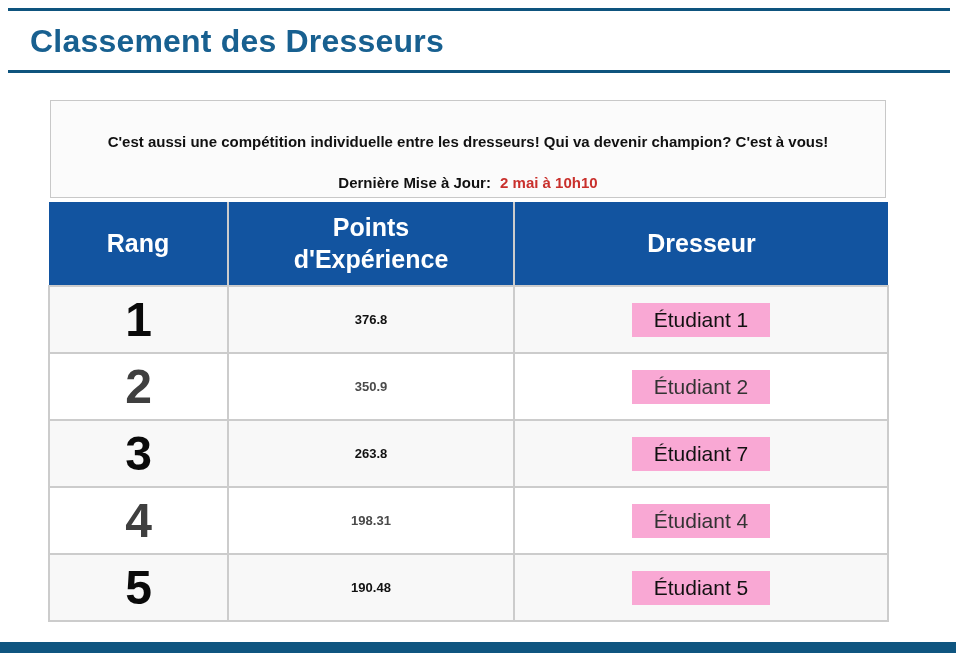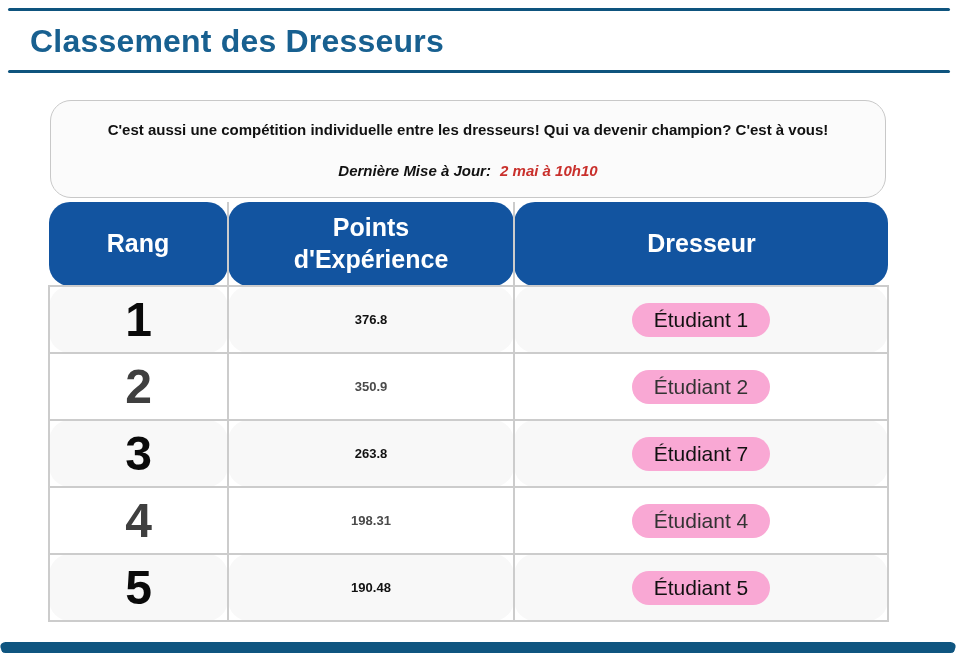--- a/index.html
+++ b/index.html
@@ -1,30 +1,30 @@
 <!DOCTYPE html>
 <html><head>
 <meta charset="utf-8">
 <style>
-  * { margin: 0; padding: 0; box-sizing: border-box; border-radius: 21px; }
+  * { margin: 0; padding: 0; box-sizing: border-box; }
   html, body { width: 956px; height: 664px; background: #ffffff;
     font-family: "Liberation Sans", sans-serif; overflow: hidden; }
   .page { position: relative; width: 956px; height: 664px; background: #fff; }
 
   .rule { position: absolute; left: 8px; width: 942px; height: 3px; background: #0e547e; }
   .rule-top { top: 8px; }
   .rule-under-title { top: 70px; }
 
   .page-title { position: absolute; left: 30px; top: 23px; font-size: 32px;
     font-weight: bold; color: #186090; letter-spacing: 0.2px; }
 
   .notice { position: absolute; left: 50px; top: 100px; width: 836px; height: 98px;
-    background: #fbfbfb; border: 1px solid #c8c8c8; text-align: center; padding-top: 20px; }
+    background: #fbfbfb; border: 1px solid #c8c8c8; text-align: center; padding-top: 32px; }
   .notice-line1 { font-size: 15px; font-weight: bold; color: #111; }
-  .notice-line2 { margin-top: 24px; font-size: 15px; font-weight: bold; font-style: italic; }
+  .notice-line2 { margin-top: 24px; font-size: 15px; font-weight: bold; }
   .notice-update-label { color: #111; }
   .notice-update-value { color: #c9302c; margin-left: 5px; }
 
   table.board { position: absolute; left: 48px; top: 202px; width: 839px;
     border-collapse: collapse; table-layout: fixed; }
   col.c-rank { width: 179px; } col.c-points { width: 286px; } col.c-name { width: 374px; }
 
   .board th { background: #1254a0; color: #ffffff; font-size: 25px; font-weight: bold;
     height: 84px; text-align: center; vertical-align: middle;
     border: 2px solid #cccccc; border-top: none; }

